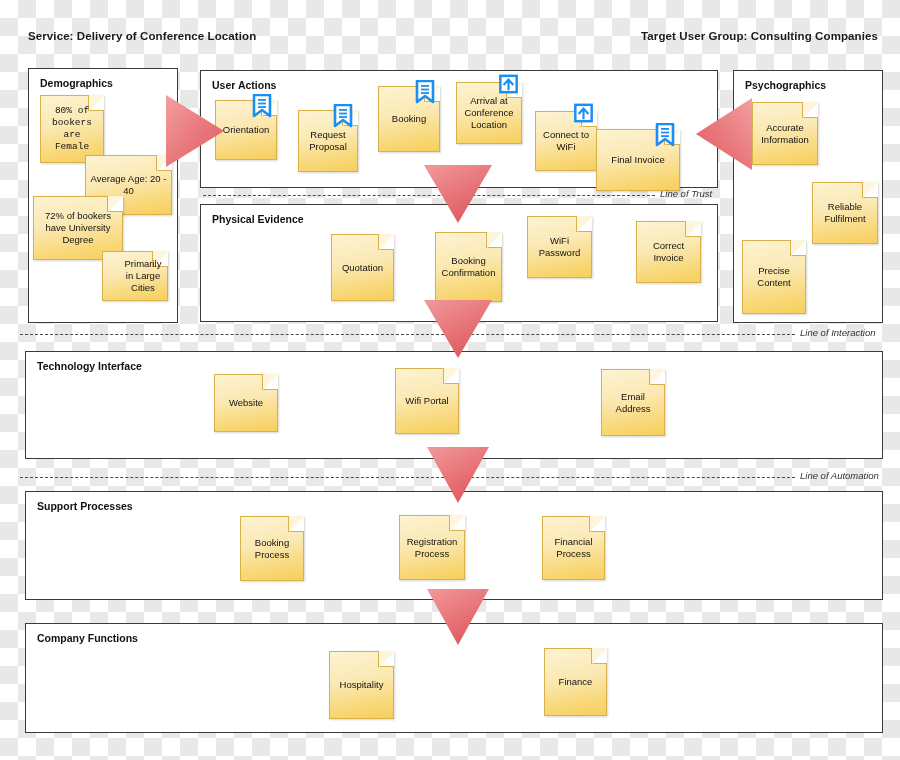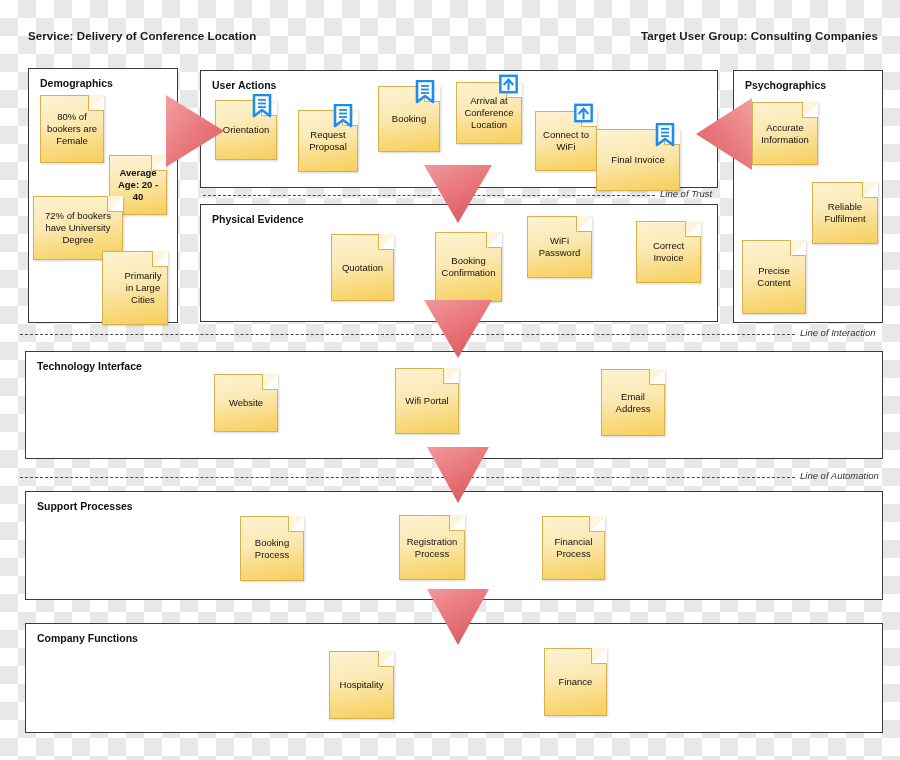--- a/index.html
+++ b/index.html
@@ -127,33 +127,33 @@
 <body>
 
 <div id="stage">
 
   <div class="hdr" id="hdr-left">Service: Delivery of Conference Location</div>
   <div class="hdr" id="hdr-right">Target User Group: Consulting Companies</div>
 
   <div class="panel" style="left:28px; top:68px; width:150px; height:255px;">
     <div class="panel-title">Demographics</div>
   </div>
-  <div class="note" style="left:40px; top:95px; width:64px; height:68px;">
+  <div class="note" style="left:40px; top:95px; width:64px; height:68px;font-family:Liberation Mono, monospace;">
     <span class="fold"></span>
     <span class="label">80% of bookers are Female</span>
   </div>
-  <div class="note" style="left:109px; top:155px; width:58px; height:60px;font-weight:bold;">
+  <div class="note" style="left:85px; top:155px; width:87px; height:60px;">
     <span class="fold"></span>
     <span class="label">Average Age: 20 - 40</span>
   </div>
   <div class="note" style="left:33px; top:196px; width:90px; height:64px;">
     <span class="fold"></span>
     <span class="label">72% of bookers have University Degree</span>
   </div>
-  <div class="note" style="left:102px; top:251px; width:66px; height:74px;padding-left:20px;">
+  <div class="note" style="left:102px; top:251px; width:66px; height:50px;padding-left:20px;">
     <span class="fold"></span>
     <span class="label">Primarily in Large Cities</span>
   </div>
 
   <div class="panel" style="left:200px; top:70px; width:518px; height:118px;">
     <div class="panel-title">User Actions</div>
   </div>
 
   <div class="note" style="left:215px; top:100px; width:62px; height:60px;">
     <span class="fold"></span>

